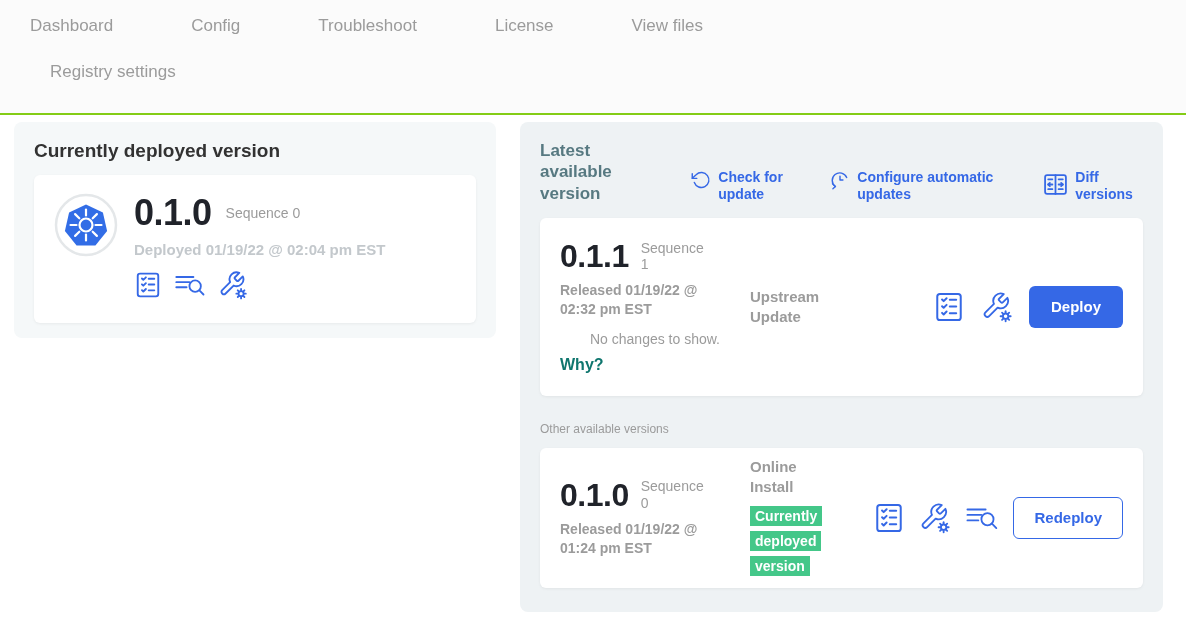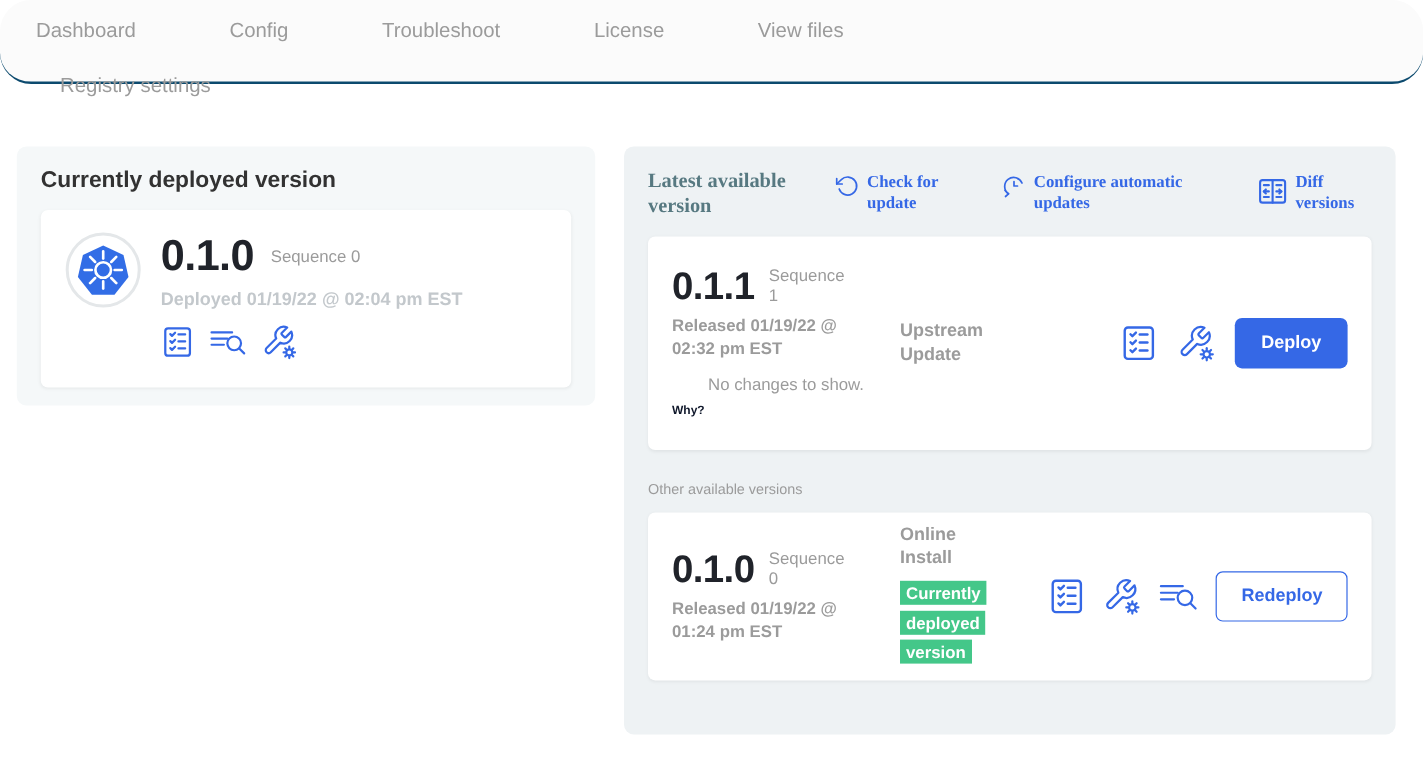--- a/index.html
+++ b/index.html
@@ -1,20 +1,20 @@
 <!DOCTYPE html>
 <html><head>
 <meta charset="utf-8">
 <style>
   * { margin:0; padding:0; box-sizing:border-box; }
   html,body { width:1186px; height:640px; background:#fff; font-family:"Liberation Sans", sans-serif; }
   .app { position:relative; width:1186px; height:640px; overflow:hidden; background:#fff; }
 
   
-  .nav { position:absolute; top:0; left:0; width:1186px; height:70px; background:#fbfbfb; border-bottom:2px solid #0c4a6e;border-radius:26px; }
+  .nav { position:absolute; top:0; left:0; width:1186px; height:115px; background:#fbfbfb; border-bottom:2px solid #84cc16; }
   .nav-row1 { display:flex; align-items:flex-start; padding:16px 0 0 20px; gap:58px; }
   .nav-row2 { display:flex; padding:14px 0 0 40px; }
   .tab { position:relative; padding:0 10px 12px 10px; font-size:17px; color:#9b9b9b; font-weight:500; cursor:pointer; white-space:nowrap; }
   .tab.active { color:#323232; font-weight:700; }
   .tab.active::after { content:""; position:absolute; left:0; right:0; bottom:0; height:3px; background:#326de6; border-radius:2px; }
 
   
   .left-panel { position:absolute; left:14px; top:122px; width:482px; height:216px; background:#f5f8f9; border-radius:8px; padding:18px 20px; }
   .right-panel { position:absolute; left:520px; top:122px; width:643px; height:490px; background:#eef2f4; border-radius:8px; padding:18px 20px; }
 
@@ -29,35 +29,35 @@
   .dep-info { padding-top:2px; }
   .ver-row { display:flex; align-items:center; }
   .big-version { font-size:36px; font-weight:700; color:#20232a; letter-spacing:-0.5px; line-height:1; }
   .seq { font-size:14px; color:#9b9b9b; margin-left:14px; }
   .deployed-date { margin-top:10px; font-size:15px; font-weight:600; color:#c3c8cc; }
   .icon-row { display:flex; align-items:center; gap:12px; margin-top:12px; }
   .icon-btn { display:inline-flex; cursor:pointer; }
   .icon-btn svg { stroke:#3568e6; fill:none; stroke-width:1.6; stroke-linecap:round; stroke-linejoin:round; }
 
   
-  .latest-header { display:flex; align-items:center; gap:36px;font-family:Liberation Serif, serif; }
+  .latest-header { display:flex; align-items:flex-end; gap:36px; }
   .hdr-link { display:flex; align-items:flex-start; gap:7px; color:#3568e6; font-weight:700; font-size:14px; line-height:1.25; cursor:pointer; }
   .hdr-link svg { stroke:#3568e6; fill:none; stroke-width:1.7; stroke-linecap:round; stroke-linejoin:round; flex:none; margin-top:1px; }
   .hdr-link .w76 { width:76px; }
   .hdr-link .w150 { width:150px; }
   .diff-link { margin-left:auto; align-items:center; }
 
   
   .version-card { margin-top:14px; padding:20px; display:flex; align-items:center; }
   .vc-col1 { width:190px; flex:none; }
   .vc-col1 .big-version { font-size:32px; }
   .vc-col1 .seq { width:66px; line-height:1.2; margin-left:12px; }
   .released { margin-top:8px; width:160px; font-size:14px; font-weight:700; color:#9b9b9b; line-height:1.35; }
   .no-changes { margin-top:12px; font-size:14px; color:#9b9b9b;text-align:center; }
-  .why-link { margin-top:9px; font-size:10px; font-weight:700; color:#0f172a; cursor:pointer; display:inline-block; }
+  .why-link { margin-top:9px; font-size:16px; font-weight:700; color:#0f766e; cursor:pointer; display:inline-block; }
   .vc-col2 { flex:1; }
   .source { font-size:15px; font-weight:700; color:#9b9b9b; line-height:1.3; }
   .source.w85 { width:85px; }
   .source.w62 { width:62px; }
   .badge-wrap { margin-top:8px; width:88px; line-height:1.55; }
   .badge { display:inline; background:#44c789; color:#fff; font-size:14px; font-weight:700; padding:2px 5px; -webkit-box-decoration-break:clone; box-decoration-break:clone; }
   .vc-actions { display:flex; align-items:center; gap:16px; flex:none; }
   .vc-actions .icon-btn svg { stroke-width:1.5; }
   .btn-primary { background:#3568e6; color:#fff; border:none; border-radius:6px; font-family:inherit; font-size:15px; font-weight:700; padding:0 22px; height:42px; cursor:pointer; }
   .btn-outline { background:#fff; color:#3568e6; border:1.5px solid #3568e6; border-radius:6px; font-family:inherit; font-size:15px; font-weight:700; padding:0 20px; height:42px; cursor:pointer; }

